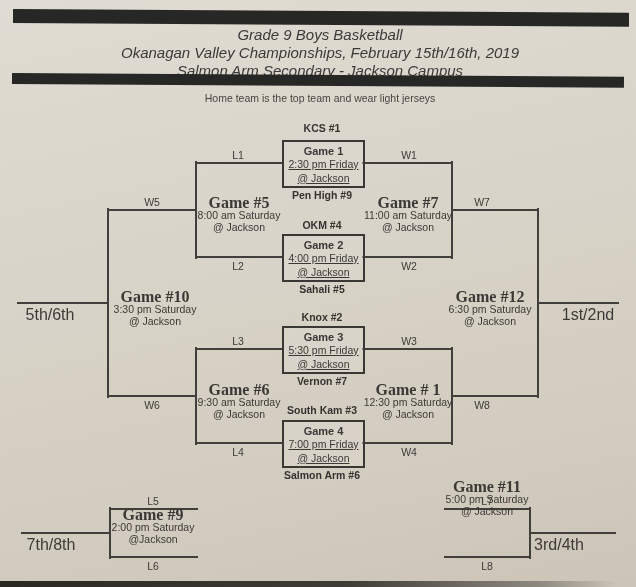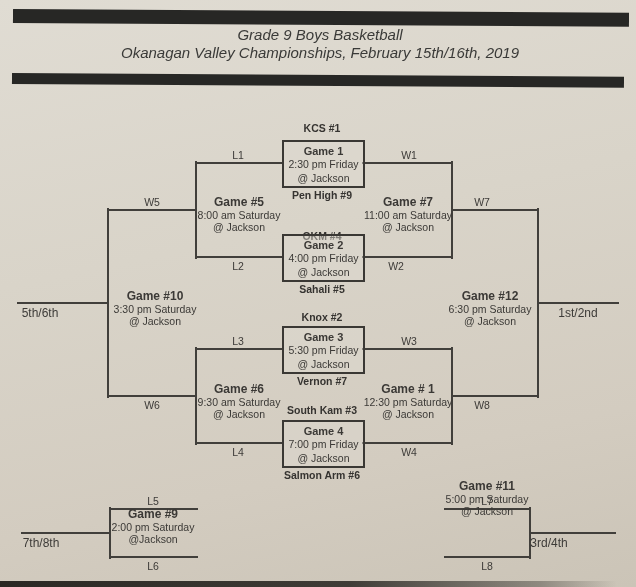--- a/index.html
+++ b/index.html
@@ -30,53 +30,55 @@
   }
   .lines{position:absolute;left:0;top:0;}
   .gbox{
     position:absolute;width:79px;height:42px;
     border:2px solid #3a3834;
     background:rgba(222,218,209,0.45);
     text-align:center;padding-top:2px;
     box-sizing:content-box;
   }
   .gbox .gt{font-size:11px;font-weight:bold;line-height:14px;white-space:nowrap;}
-  .gbox .gl{font-size:10.5px;line-height:13.5px;white-space:nowrap;}
+  .gbox .gl{font-size:10.5px;line-height:13.5px;white-space:nowrap;text-decoration:underline;}
   .team{
     position:absolute;transform:translateX(-50%);
     font-size:10.5px;font-weight:bold;white-space:nowrap;color:#353330;
   }
   .sideg{
     position:absolute;transform:translateX(-50%);
     text-align:center;white-space:nowrap;
   }
-  .sideg .gt{font-size:12px;font-weight:bold;line-height:13px;}
+  .sideg .gt{font-size:16px;font-weight:bold;line-height:13px;font-family:Liberation Serif, serif;}
   .sideg .gl{font-size:10.5px;line-height:12px;}
   .clabel{
     position:absolute;transform:translateX(-50%);
     font-size:10.5px;white-space:nowrap;color:#3d3b38;
   }
   .place{
     position:absolute;transform:translateX(-50%);
-    font-size:12px;white-space:nowrap;color:#3d3b38;
+    font-size:16px;white-space:nowrap;color:#3d3b38;margin-left:10px;
   }
   .table-edge{
     position:absolute;left:0;bottom:0;width:100%;height:6px;
     background:linear-gradient(90deg,rgba(28,26,22,0.92) 0%,rgba(28,26,22,0.8) 55%,rgba(28,26,22,0.35) 85%,rgba(28,26,22,0) 97%);
   }
 </style>
 </head>
 <body>
 
 <div class="sheet">
 
   <div class="bar bar-top"></div>
   <div class="htitle" style="top:26px">Grade 9 Boys Basketball</div>
   <div class="htitle" style="top:44px">Okanagan Valley Championships, February 15th/16th, 2019</div>
+  <div class="htitle" style="top:62px">Salmon Arm Secondary - Jackson Campus</div>
   <div class="bar bar-mid"></div>
+  <div class="note">Home team is the top team and wear light jerseys</div>
 
   <svg class="lines" width="636" height="587" viewBox="0 0 636 587">
     <path fill="none" stroke="#413f3b" stroke-width="2" stroke-linecap="square" d="
       M196 163H282 M363 163H452 M196 257H282 M363 257H452
       M196 349H282 M363 349H452 M196 443H282 M363 443H452
       M196 162V258 M196 348V444 M452 162V258 M452 348V444
       M108 210H196 M452 210H538 M108 396H196 M452 396H538
       M108 209V397 M538 209V397
       M18 303H108 M538 303H618
       M110 509H197 M110 557H197 M110 508V558 M22 533H110
@@ -84,21 +86,21 @@
   </svg>
 
   <div class="team" style="left:322px;top:122px">KCS #1</div>
   <div class="gbox" style="left:282px;top:140px">
     <div class="gt">Game 1</div>
     <div class="gl">2:30 pm Friday</div>
     <div class="gl">@ Jackson</div>
   </div>
   <div class="team" style="left:322px;top:189px">Pen High #9</div>
 
-  <div class="team" style="left:322px;top:230px">OKM #4</div>
+  <div class="team" style="left:322px;top:219px">OKM #4</div>
   <div class="gbox" style="left:282px;top:234px">
     <div class="gt">Game 2</div>
     <div class="gl">4:00 pm Friday</div>
     <div class="gl">@ Jackson</div>
   </div>
   <div class="team" style="left:322px;top:283px">Sahali #5</div>
 
   <div class="team" style="left:322px;top:311px">Knox #2</div>
   <div class="gbox" style="left:282px;top:326px">
     <div class="gt">Game 3</div>
@@ -152,21 +154,21 @@
   </div>
   <div class="sideg" style="left:487px;top:480px">
     <div class="gt">Game #11</div>
     <div class="gl">5:00 pm Saturday</div>
     <div class="gl">@ Jackson</div>
   </div>
 
   <div class="clabel" style="left:238px;top:149px">L1</div>
   <div class="clabel" style="left:409px;top:149px">W1</div>
   <div class="clabel" style="left:238px;top:260px">L2</div>
-  <div class="clabel" style="left:396px;top:260px">W2</div>
+  <div class="clabel" style="left:409px;top:260px">W2</div>
   <div class="clabel" style="left:238px;top:335px">L3</div>
   <div class="clabel" style="left:409px;top:335px">W3</div>
   <div class="clabel" style="left:238px;top:446px">L4</div>
   <div class="clabel" style="left:409px;top:446px">W4</div>
   <div class="clabel" style="left:152px;top:196px">W5</div>
   <div class="clabel" style="left:482px;top:196px">W7</div>
   <div class="clabel" style="left:152px;top:399px">W6</div>
   <div class="clabel" style="left:482px;top:399px">W8</div>
   <div class="clabel" style="left:153px;top:495px">L5</div>
   <div class="clabel" style="left:487px;top:495px">L7</div>

